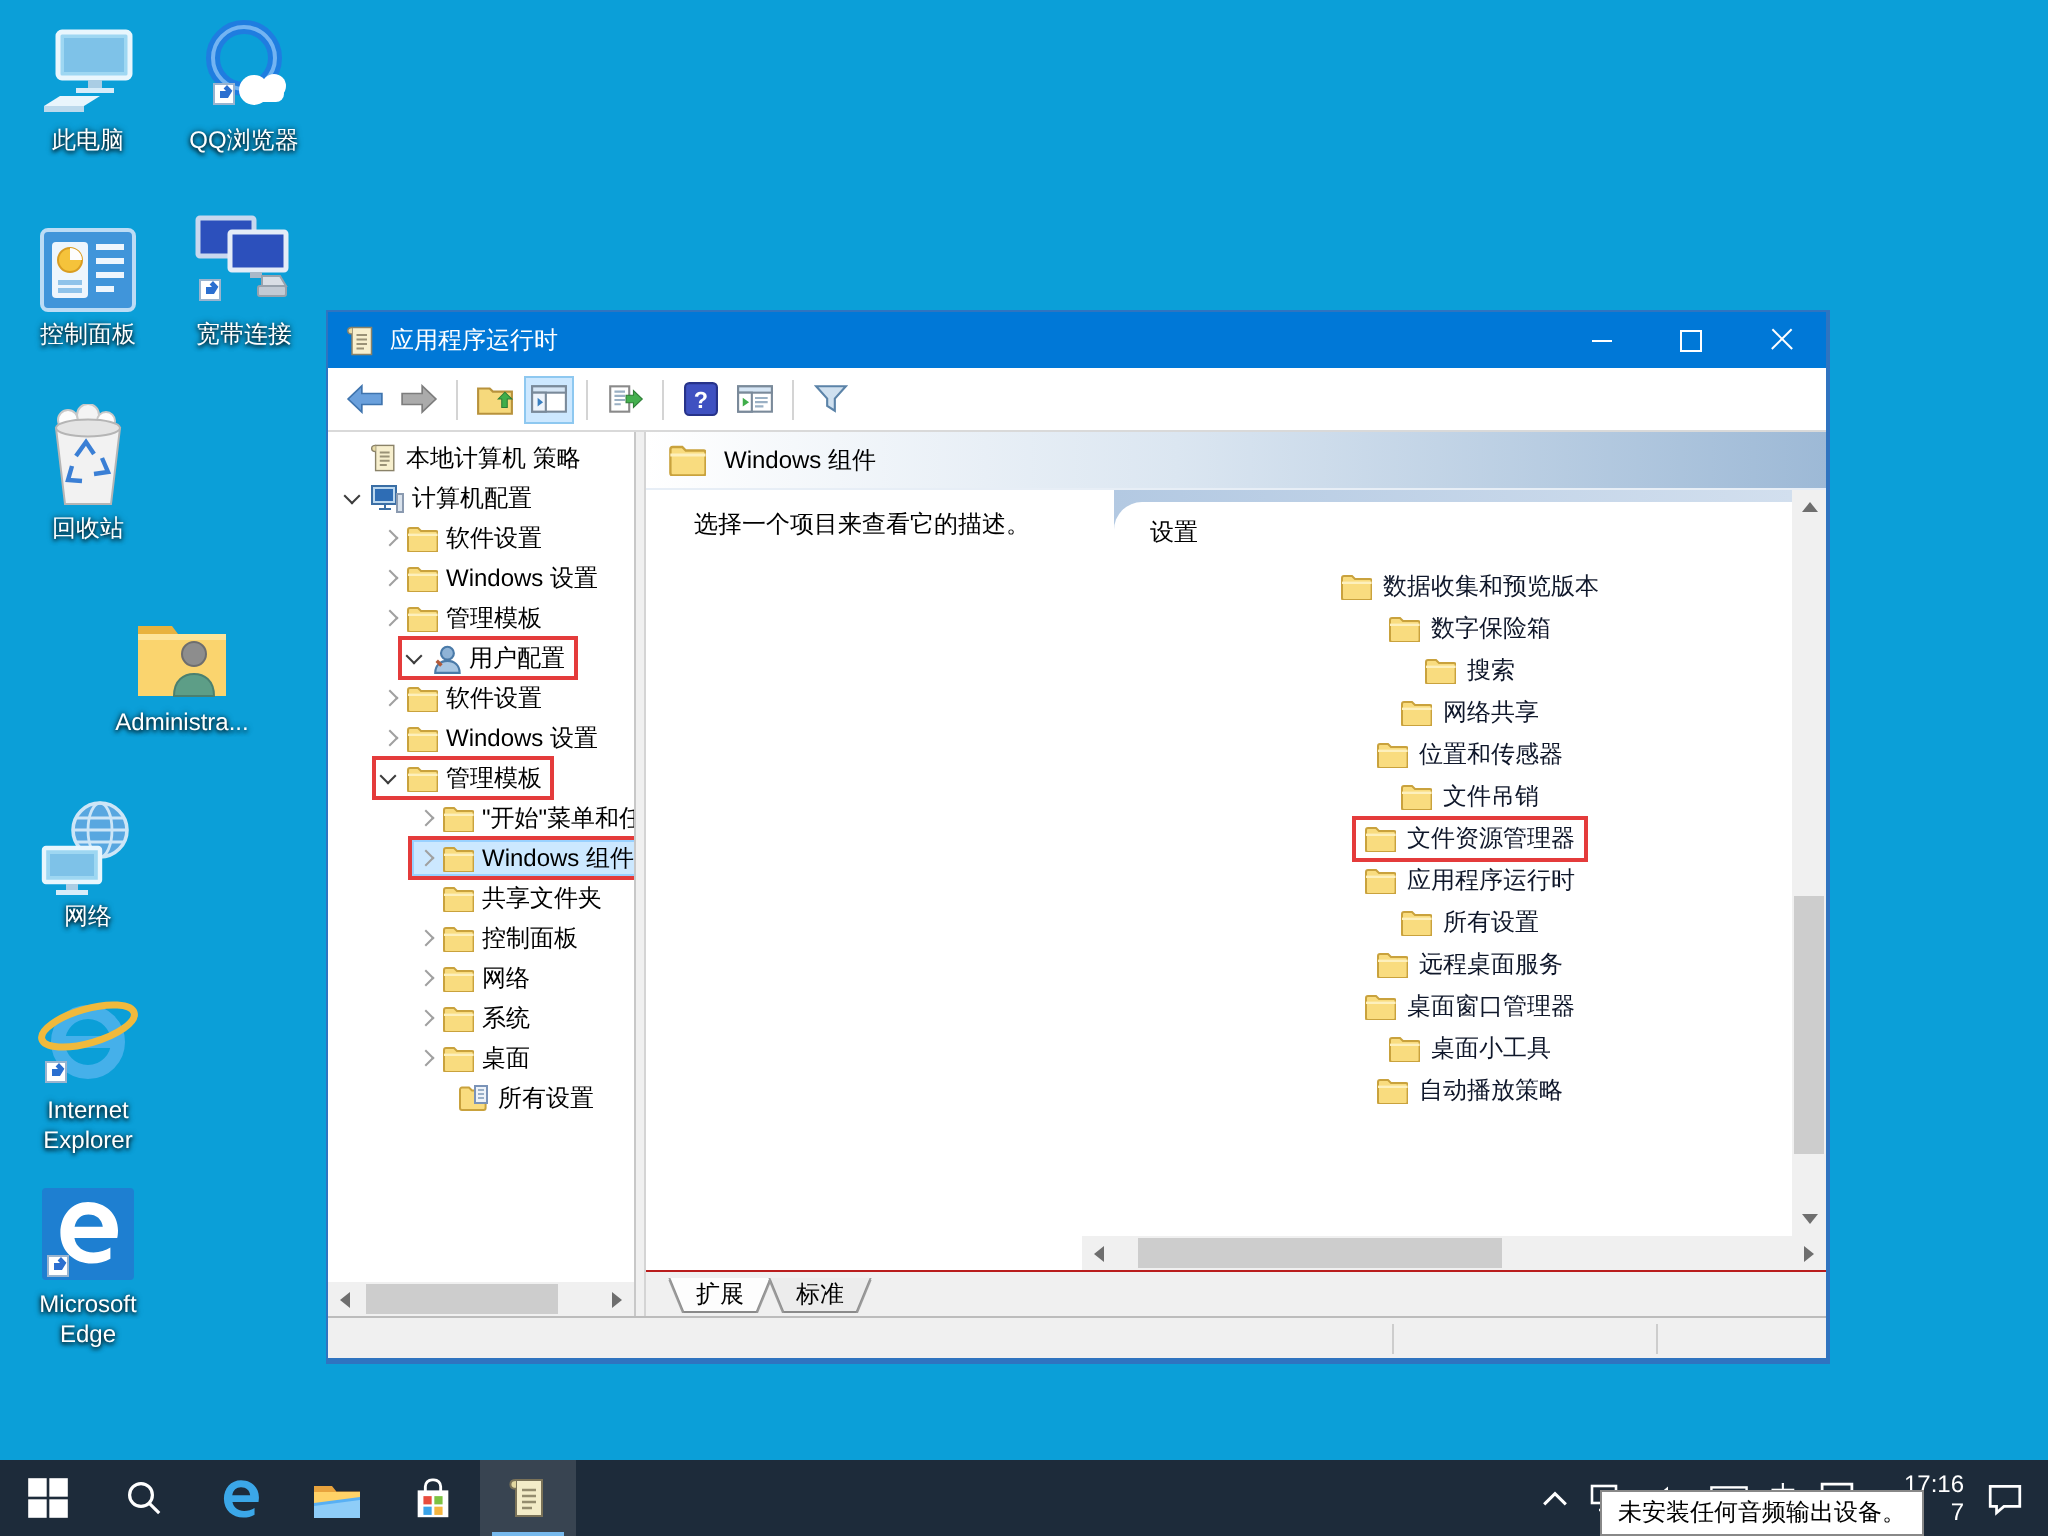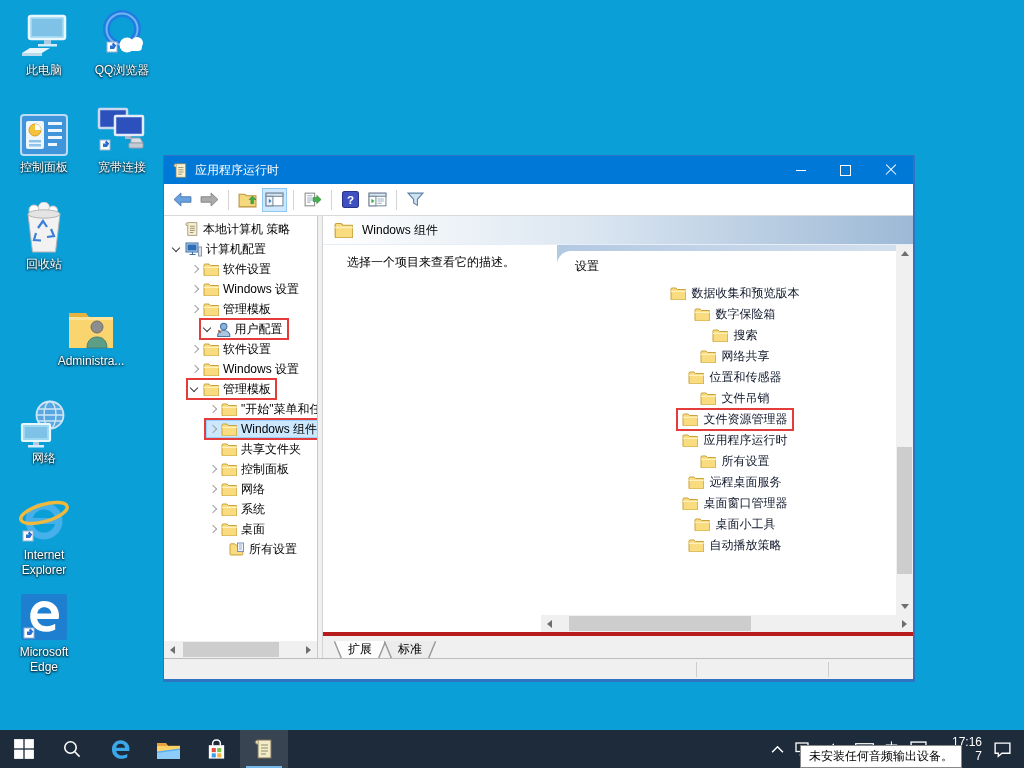--- a/index.html
+++ b/index.html
@@ -74,21 +74,21 @@
   .tri.right{border-left:5px solid #6e6e6e;border-right:none;}
   .sb-track-v{flex:1;position:relative;}
   .sb-thumb-v{position:absolute;left:1px;right:1px;background:#cdcdcd;}
   .hscroll{height:17px;background:#f0f0f0;display:flex;align-items:center;flex:none;}
   .sb-track-h{flex:1;position:relative;height:100%;}
   .sb-thumb-h{position:absolute;top:1px;bottom:1px;background:#cdcdcd;}
 
   .bottom-strip{display:flex;flex:none;height:17px;background:#fff;}
   .bottom-spacer{width:218px;flex:none;background:#fff;}
 
-  .tabs{height:22px;flex:none;background:#f0f0f0;border-top:4px solid #b91c1c;display:flex;padding-left:12px;align-items:flex-end;}
+  .tabs{height:22px;flex:none;background:#f0f0f0;border-top:1px solid #b91c1c;display:flex;padding-left:12px;align-items:center;}
   .tabwrap{filter:drop-shadow(0 1px 0 #8a8a8a) drop-shadow(1px 0 0 #9a9a9a) drop-shadow(-1px 0 0 #9a9a9a);}
   .tab{height:100%;padding:0 13px;font-size:12px;display:flex;align-items:center;
     clip-path:polygon(0 0,100% 0,calc(100% - 7px) 100%,7px 100%);background:#fdfdfd;color:#000;}
   .tab.inactive{background:#ececec;}
 
   .statusbar{height:20px;flex:none;background:#f0f0f0;border-top:1px solid #bcbcbc;position:relative;}
   .sb-sep{position:absolute;top:3px;bottom:2px;width:1px;background:#cdcdcd;}
 
   
   .taskbar{position:absolute;left:0;bottom:0;width:1024px;height:38px;background:#1d2b3a;display:flex;align-items:stretch;}

